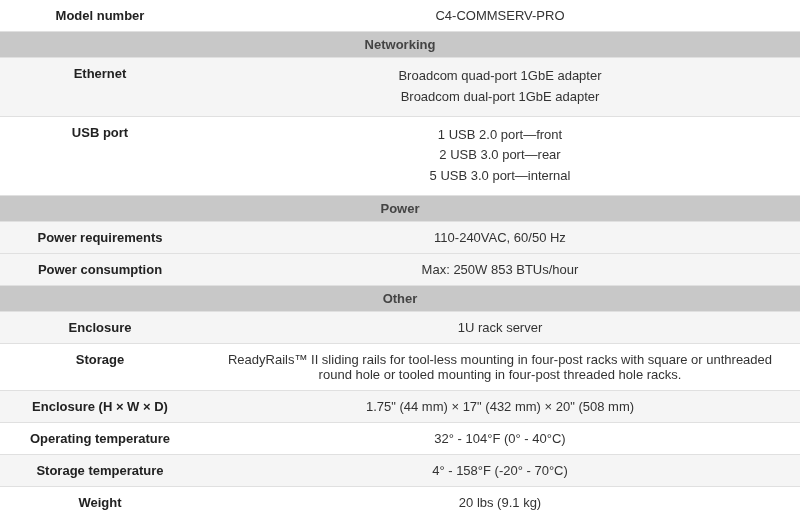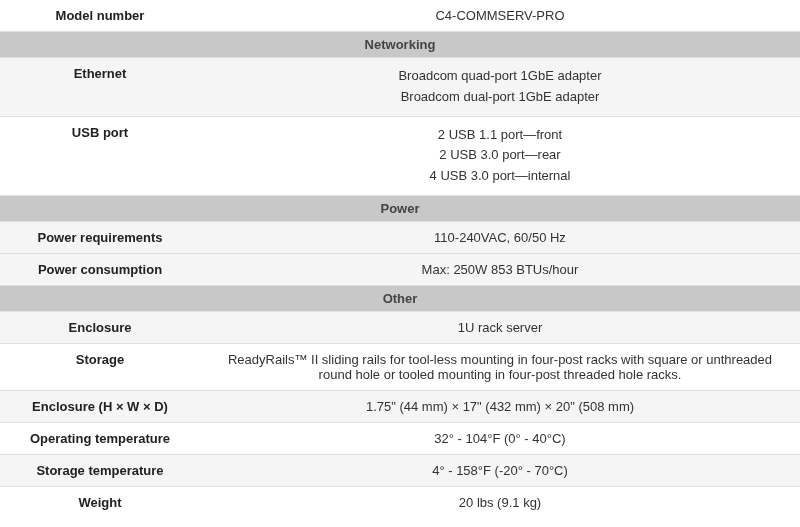--- a/index.html
+++ b/index.html
@@ -72,23 +72,23 @@
     <td class="label-col">Ethernet</td>
     <td class="value-col multiline">
       <span>Broadcom quad-port 1GbE adapter</span><br>
       <span>Broadcom dual-port 1GbE adapter</span>
     </td>
   </tr>
 
   <tr class="normal-row">
     <td class="label-col">USB port</td>
     <td class="value-col multiline">
-      <span>2 USB 1.1 port—front</span><br>
+      <span>1 USB 2.0 port—front</span><br>
       <span>2 USB 3.0 port—rear</span><br>
-      <span>4 USB 3.0 port—internal</span>
+      <span>5 USB 3.0 port—internal</span>
     </td>
   </tr>
 
   <tr class="section-header">
     <td colspan="2">Power</td>
   </tr>
 
   <tr class="alt-row">
     <td class="label-col">Power requirements</td>
     <td class="value-col">110-240VAC, 60/50 Hz</td>

